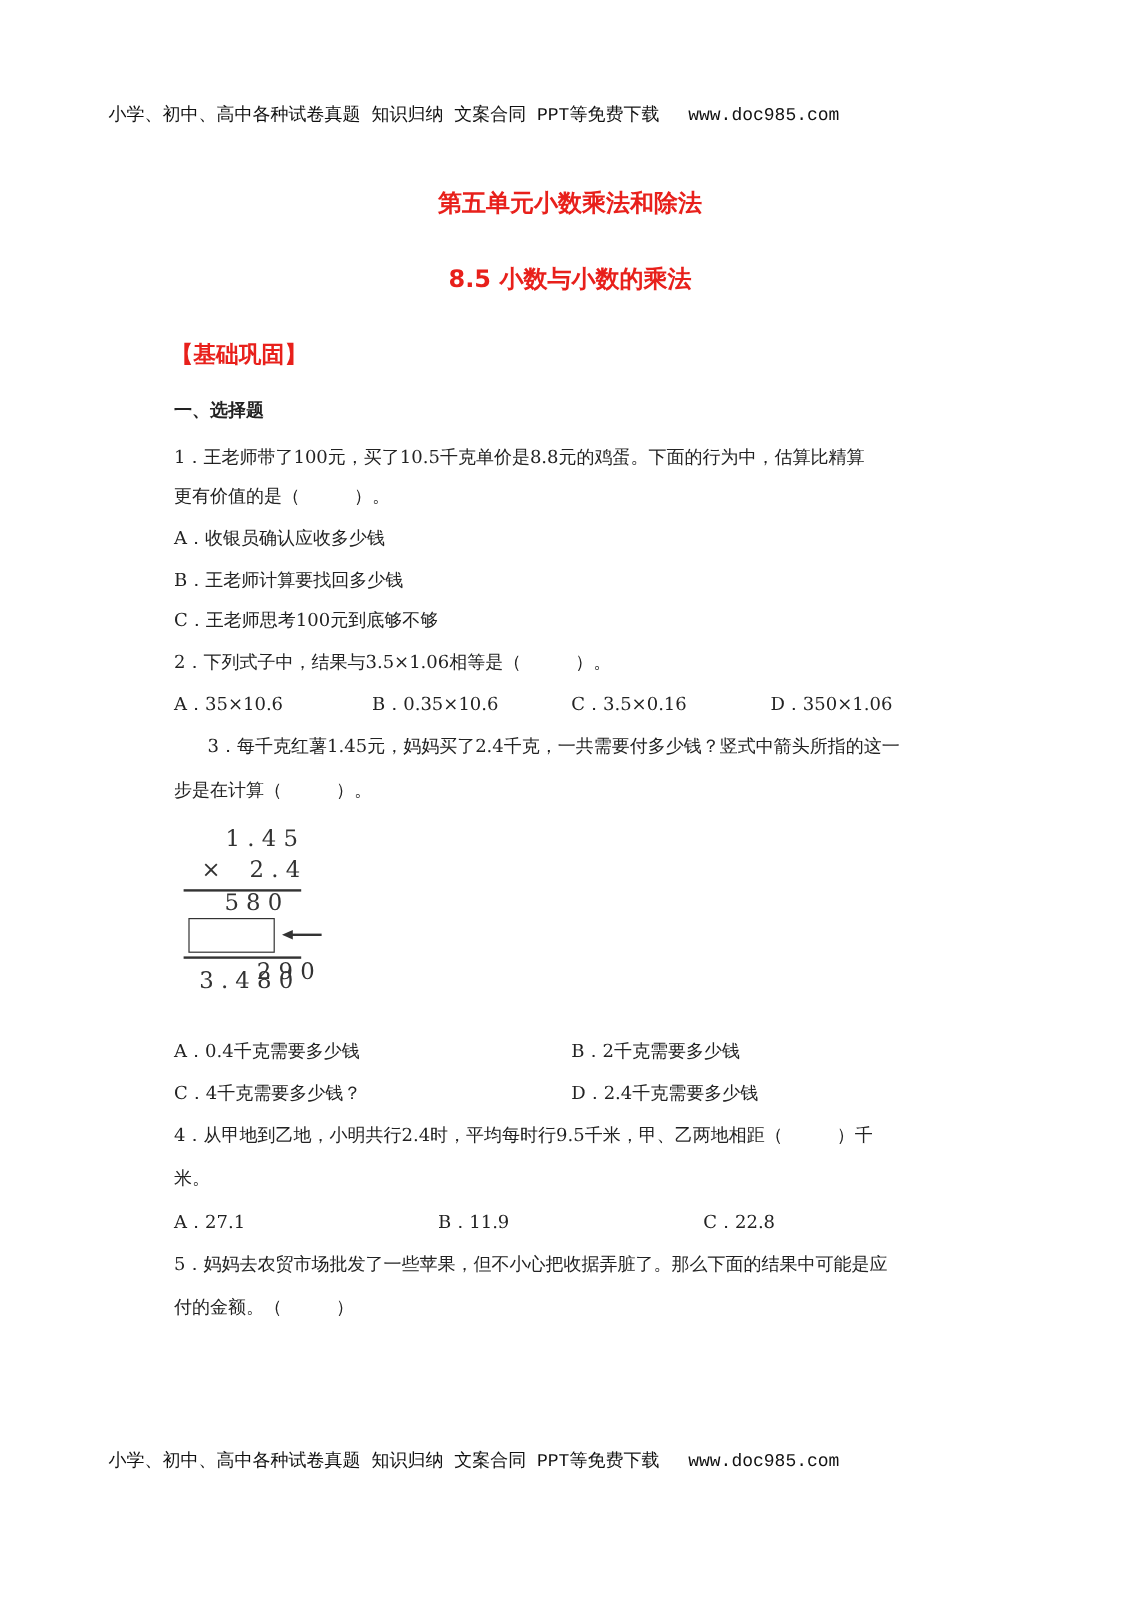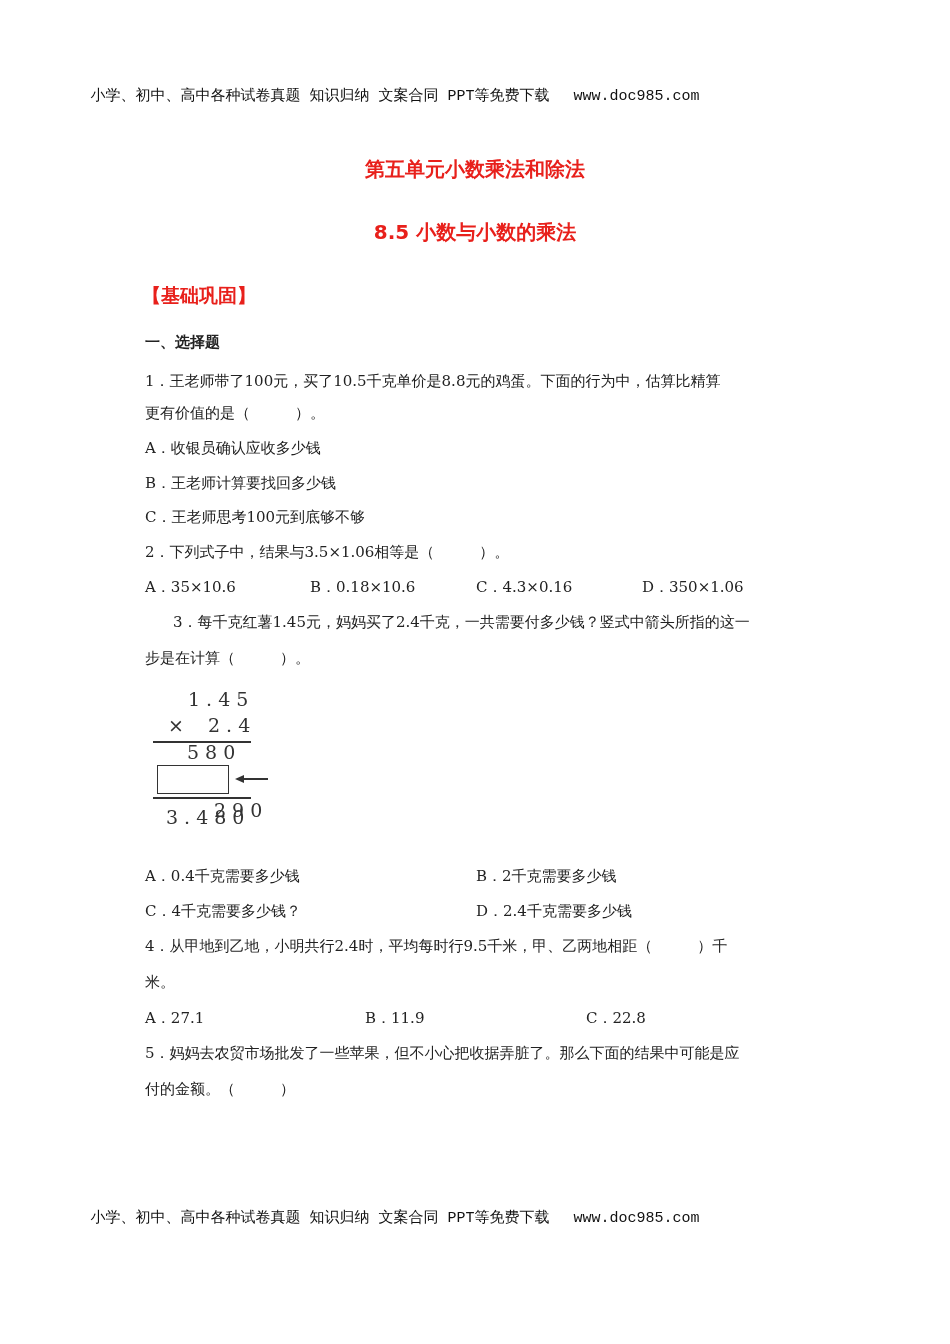--- a/index.html
+++ b/index.html
@@ -53,22 +53,22 @@
 <div class="line bold" style="top:333px;">一、选择题</div>
 
 <div class="line" style="top:352px;margin-top:20px;">1．王老师带了100元，买了10.5千克单价是8.8元的鸡蛋。下面的行为中，估算比精算</div>
 <div class="line" style="top:404px;">更有价值的是（　　　）。</div>
 <div class="line" style="top:439px;">A．收银员确认应收多少钱</div>
 <div class="line" style="top:474px;">B．王老师计算要找回多少钱</div>
 <div class="line" style="top:508px;">C．王老师思考100元到底够不够</div>
 
 <div class="line" style="top:543px;">2．下列式子中，结果与3.5×1.06相等是（　　　）。</div>
 <div class="opt" style="top:578px; left:145px;">A．35×10.6</div>
-<div class="opt" style="top:578px; left:310px;">B．0.18×10.6</div>
-<div class="opt" style="top:578px; left:476px;">C．4.3×0.16</div>
+<div class="opt" style="top:578px; left:310px;">B．0.35×10.6</div>
+<div class="opt" style="top:578px; left:476px;">C．3.5×0.16</div>
 <div class="opt" style="top:578px; left:642px;">D．350×1.06</div>
 
 <div class="line" style="top:613px;margin-left:28px;">3．每千克红薯1.45元，妈妈买了2.4千克，一共需要付多少钱？竖式中箭头所指的这一</div>
 <div class="line" style="top:649px;">步是在计算（　　　）。</div>
 
 <div>
   <div class="calc" style="top:688px; left:188px;">1.45</div>
   <div class="calc" style="top:714px; left:168px;">×</div>
   <div class="calc" style="top:714px; left:208px;">2.4</div>
   <div class="hline" style="top:741px; left:153px; width:98px;"></div>

